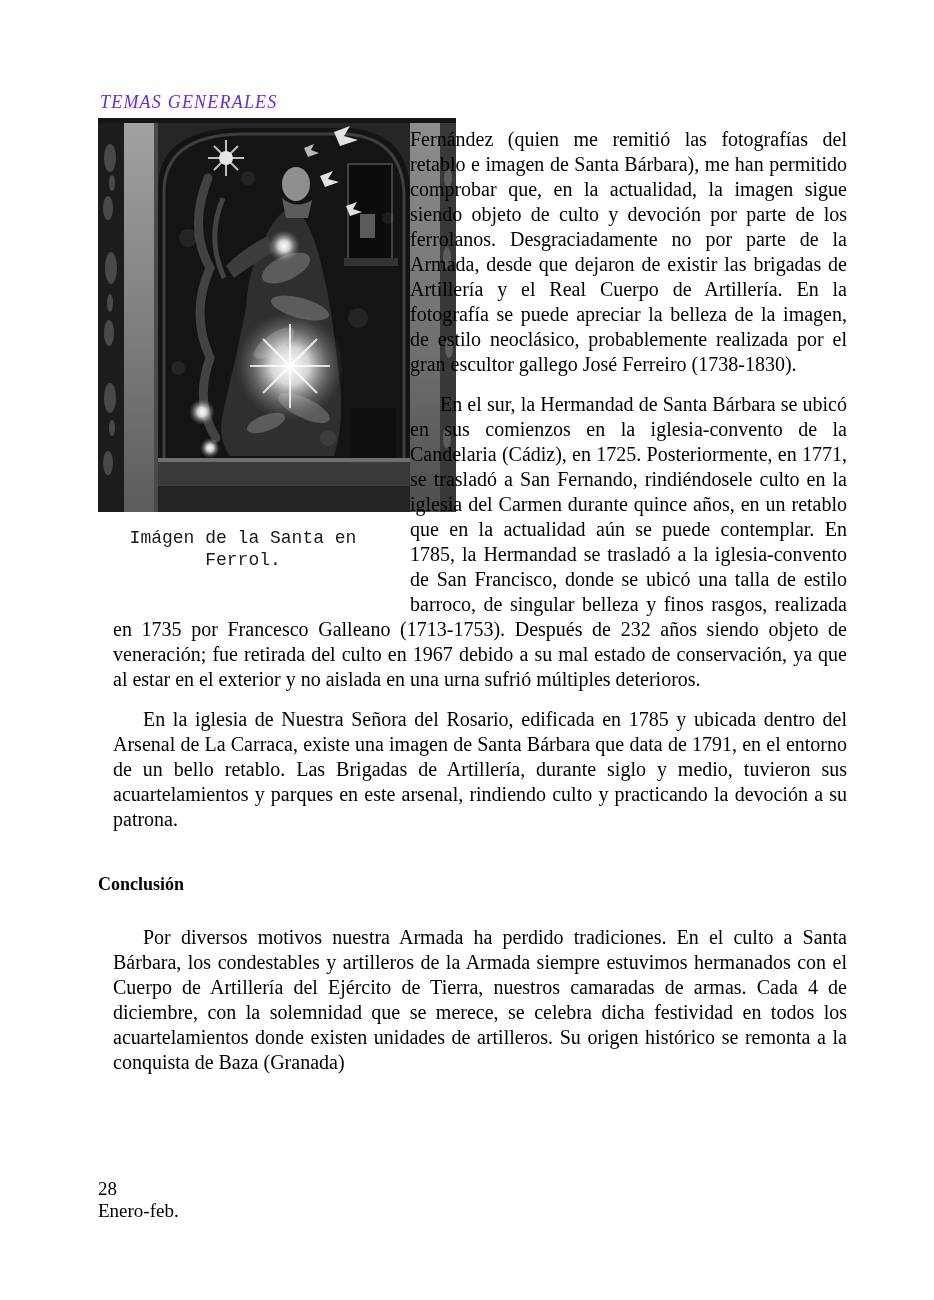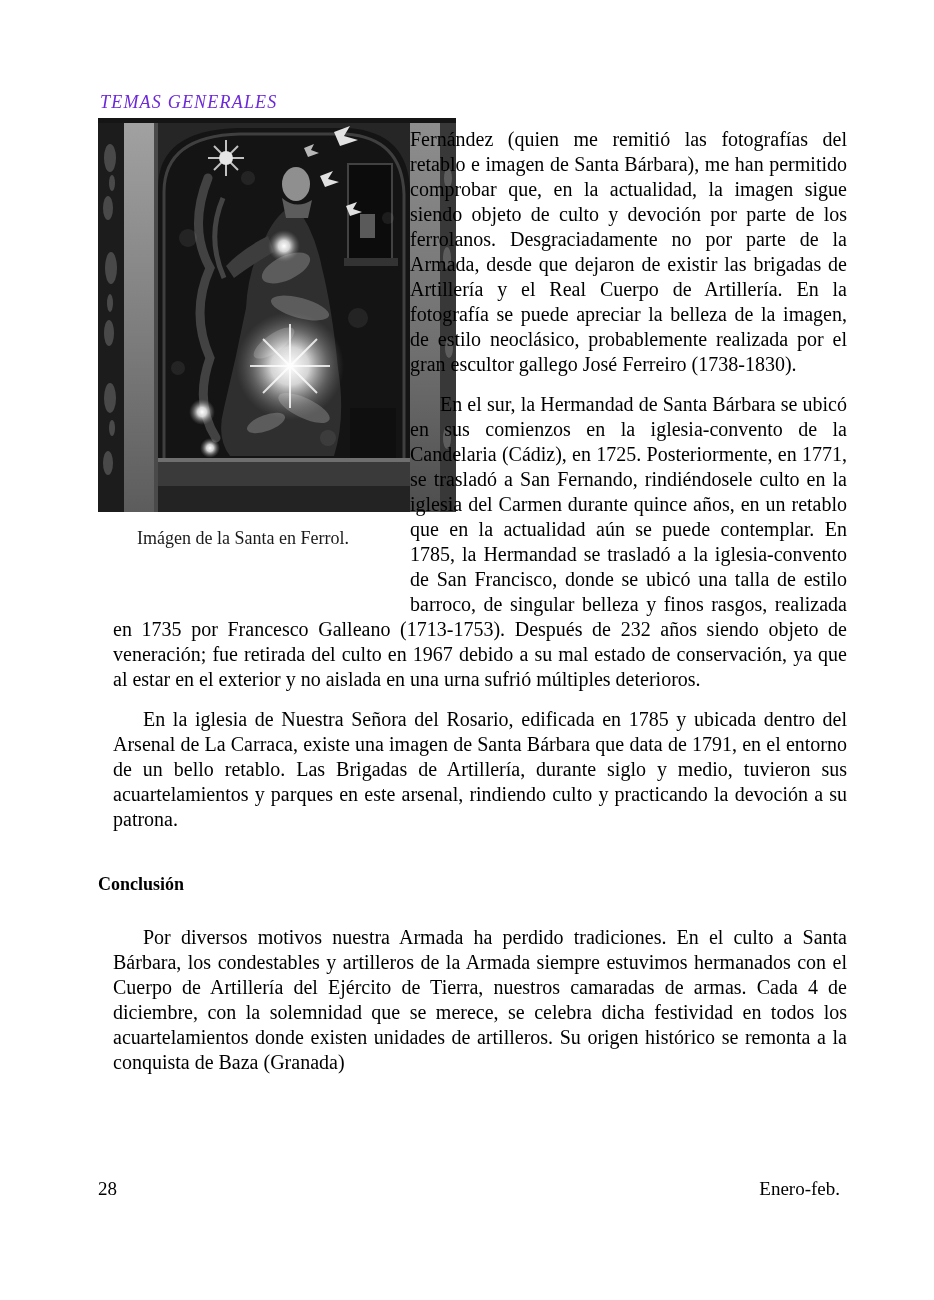--- a/index.html
+++ b/index.html
@@ -18,20 +18,21 @@
     color:#6d28d9;
     margin-top:16px;
   }
   .article{
     position:absolute;left:98px;top:112px;width:764px;
     font-size:20px;line-height:25px;text-align:justify;
   }
   .photo-figure{
     float:left;width:290px;
     margin:6px 22px 46px 0;
+    font-family:Liberation Mono, monospace;
   }
   .photo{
     width:358px;height:394px;display:block;
     background:#262626;
   }
   .photo svg{display:block;}
   figcaption{
     margin-top:15px;text-align:center;
     font-size:18px;line-height:22px;color:#1a1a1a;
   }
@@ -39,20 +40,21 @@
   p.first{text-indent:0;}
   h2.section{
     clear:none;
     font-size:18px;font-weight:bold;
     margin:40px 0 28px 0;text-align:left;text-indent:0;
   }
   .footer{
     position:absolute;left:98px;top:1178px;width:764px;
     display:flex;justify-content:space-between;align-items:baseline;
     font-size:19px;
+    flex-direction:column;
   }
   .footer .issue{margin-right:22px;}
 </style>
 </head>
 <body>
 
 <div class="page">
 
   <div class="running-head">TEMAS GENERALES</div>
 

